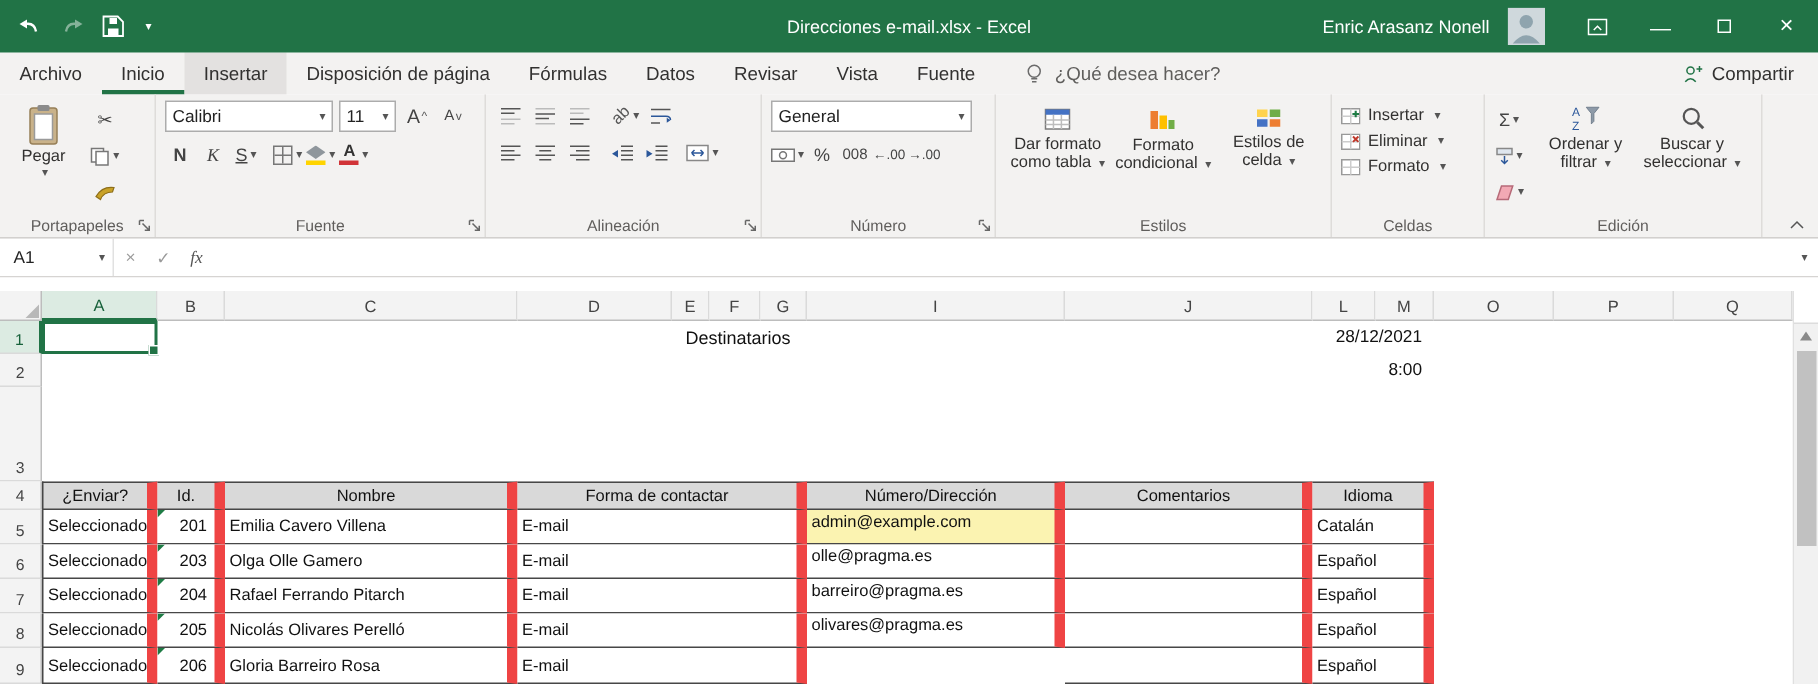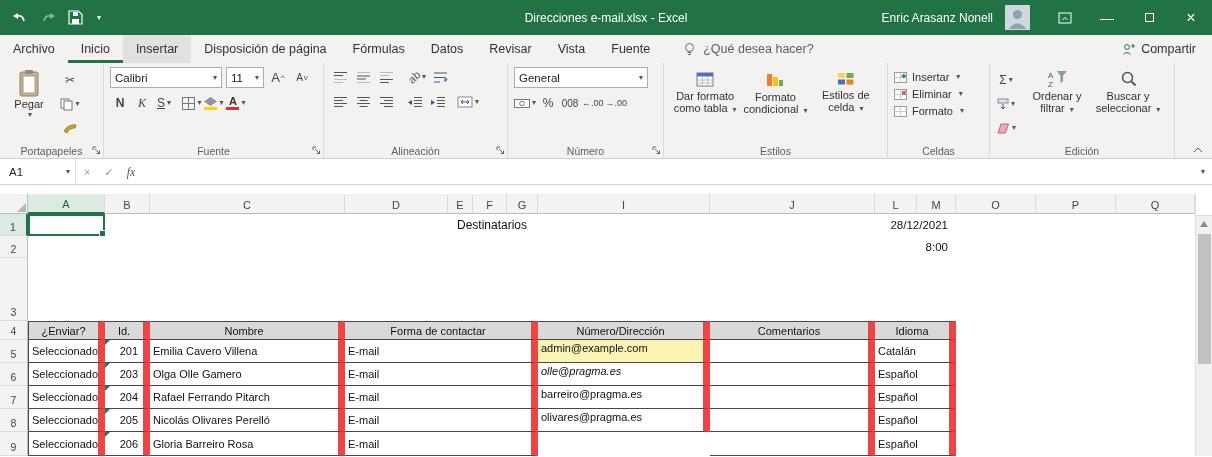--- a/index.html
+++ b/index.html
@@ -516,21 +516,21 @@
       <div class="tc num mark" style="grid-area: 6 / 3 / 7 / 4;">201</div>
       <div class="tc" style="grid-area: 6 / 4 / 7 / 5;">Emilia Cavero Villena</div>
       <div class="tc" style="grid-area: 6 / 5 / 7 / 9;">E-mail</div>
       <div class="tc email" style="grid-area: 6 / 9 / 7 / 10; background: rgb(251, 243, 177);">admin@example.com</div>
       <div class="tc" style="grid-area: 6 / 10 / 7 / 11;"></div>
       <div class="tc" style="grid-area: 6 / 11 / 7 / 13;">Catalán</div>
       <div class="tc cfirst" style="grid-area: 7 / 2 / 8 / 3;">Seleccionado</div>
       <div class="tc num mark" style="grid-area: 7 / 3 / 8 / 4;">203</div>
       <div class="tc" style="grid-area: 7 / 4 / 8 / 5;">Olga Olle Gamero</div>
       <div class="tc" style="grid-area: 7 / 5 / 8 / 9;">E-mail</div>
-      <div class="tc email" style="grid-area: 7 / 9 / 8 / 10; font-style: italic;">olle@pragma.es</div>
+      <div class="tc email" style="grid-area: 7 / 9 / 8 / 10;">olle@pragma.es</div>
       <div class="tc" style="grid-area: 7 / 10 / 8 / 11;"></div>
       <div class="tc" style="grid-area: 7 / 11 / 8 / 13;">Español</div>
       <div class="tc cfirst" style="grid-area: 8 / 2 / 9 / 3;">Seleccionado</div>
       <div class="tc num mark" style="grid-area: 8 / 3 / 9 / 4;">204</div>
       <div class="tc" style="grid-area: 8 / 4 / 9 / 5;">Rafael Ferrando Pitarch</div>
       <div class="tc" style="grid-area: 8 / 5 / 9 / 9;">E-mail</div>
       <div class="tc email" style="grid-area: 8 / 9 / 9 / 10;">barreiro@pragma.es</div>
       <div class="tc" style="grid-area: 8 / 10 / 9 / 11;"></div>
       <div class="tc" style="grid-area: 8 / 11 / 9 / 13;">Español</div>
       <div class="tc cfirst" style="grid-area: 9 / 2 / 10 / 3;">Seleccionado</div>

